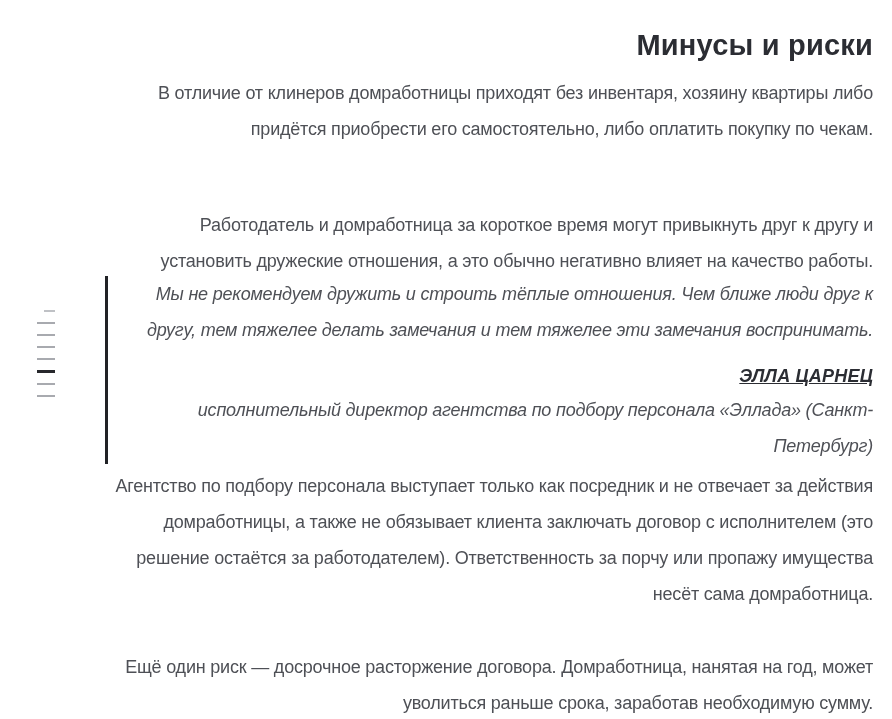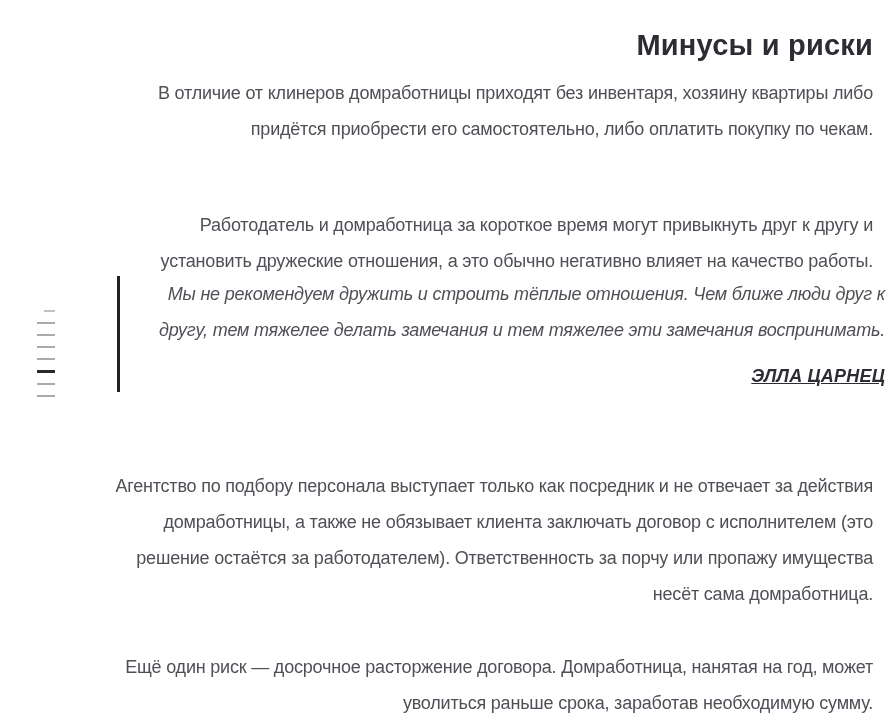--- a/index.html
+++ b/index.html
@@ -32,21 +32,20 @@
     letter-spacing:.2px;
   }
   p.body-par{
     font-size:18px;
     line-height:36px;
     letter-spacing:-0.2px;
   }
   .quote-block{
     border-left:3px solid var(--c-quote-border);
     padding-left:23px;
-    margin-left:12px;
   }
   .quote-text{
     font-size:18px;
     line-height:36px;
     font-style:italic;
     letter-spacing:-0.2px;
     margin-bottom:13px;
   }
   .quote-author-name{
     font-size:18px;
@@ -100,19 +99,20 @@
 
   <h2 class="abs article-col section-heading" style="top:28px;">Минусы и риски</h2>
 
   <p class="abs article-col body-par" style="top:75px;">В отличие от клинеров домработницы приходят без инвентаря, хозяину квартиры либо придётся приобрести его самостоятельно, либо оплатить покупку по чекам.</p>
 
   <p class="abs article-col body-par" style="top:163px;margin-top:44px;">Работодатель и домработница за короткое время могут привыкнуть друг к другу и установить дружеские отношения, а это обычно негативно влияет на качество работы.</p>
 
   <blockquote class="abs article-col quote-block" style="top:276px;">
     <p class="quote-text">Мы не рекомендуем дружить и строить тёплые отношения. Чем ближе люди друг к другу, тем тяжелее делать замечания и тем тяжелее эти замечания воспринимать.</p>
     <div class="quote-author-name">ЭЛЛА ЦАРНЕЦ</div>
+    <div class="quote-author-role">исполнительный директор агентства по подбору персонала «Эллада» (Санкт-Петербург)</div>
   </blockquote>
 
   <p class="abs article-col body-par" style="top:468px;">Агентство по подбору персонала выступает только как посредник и не отвечает за действия домработницы, а также не обязывает клиента заключать договор с исполнителем (это решение остаётся за работодателем). Ответственность за порчу или пропажу имущества несёт сама домработница.</p>
 
   <p class="abs article-col body-par" style="top:649px;">Ещё один риск — досрочное расторжение договора. Домработница, нанятая на год, может уволиться раньше срока, заработав необходимую сумму.</p>
 
 </div>
 
 </body></html>

